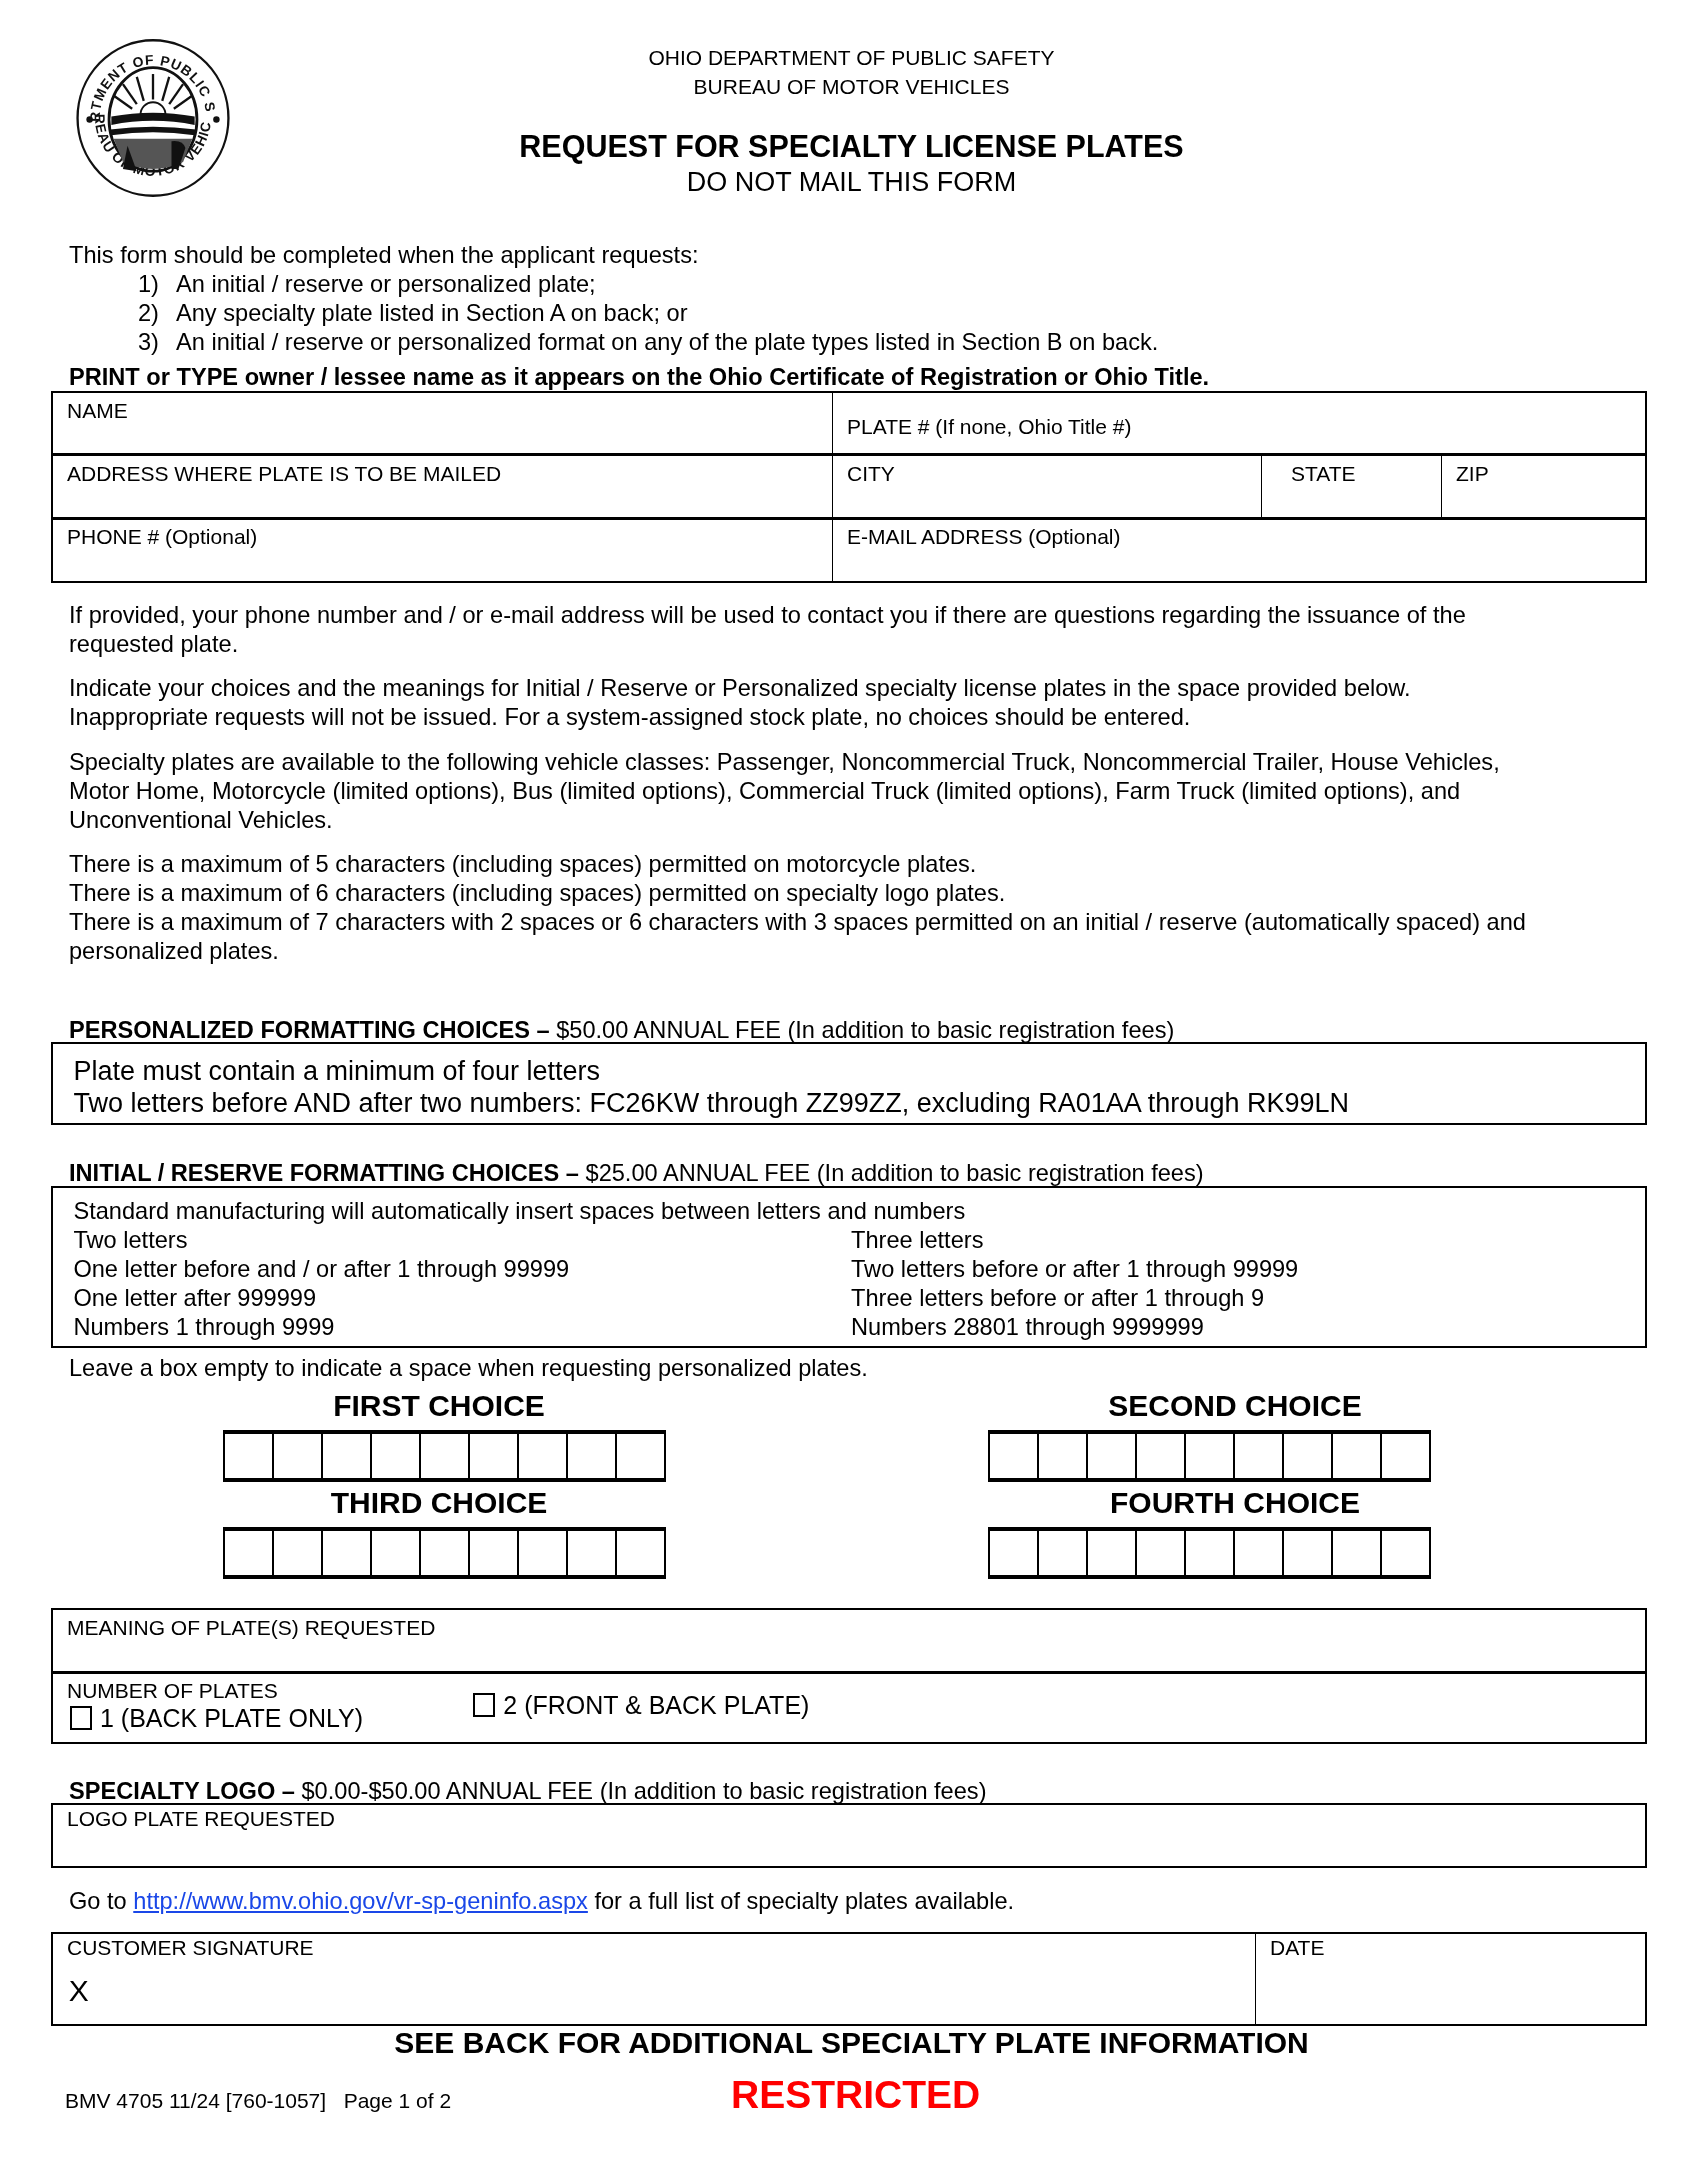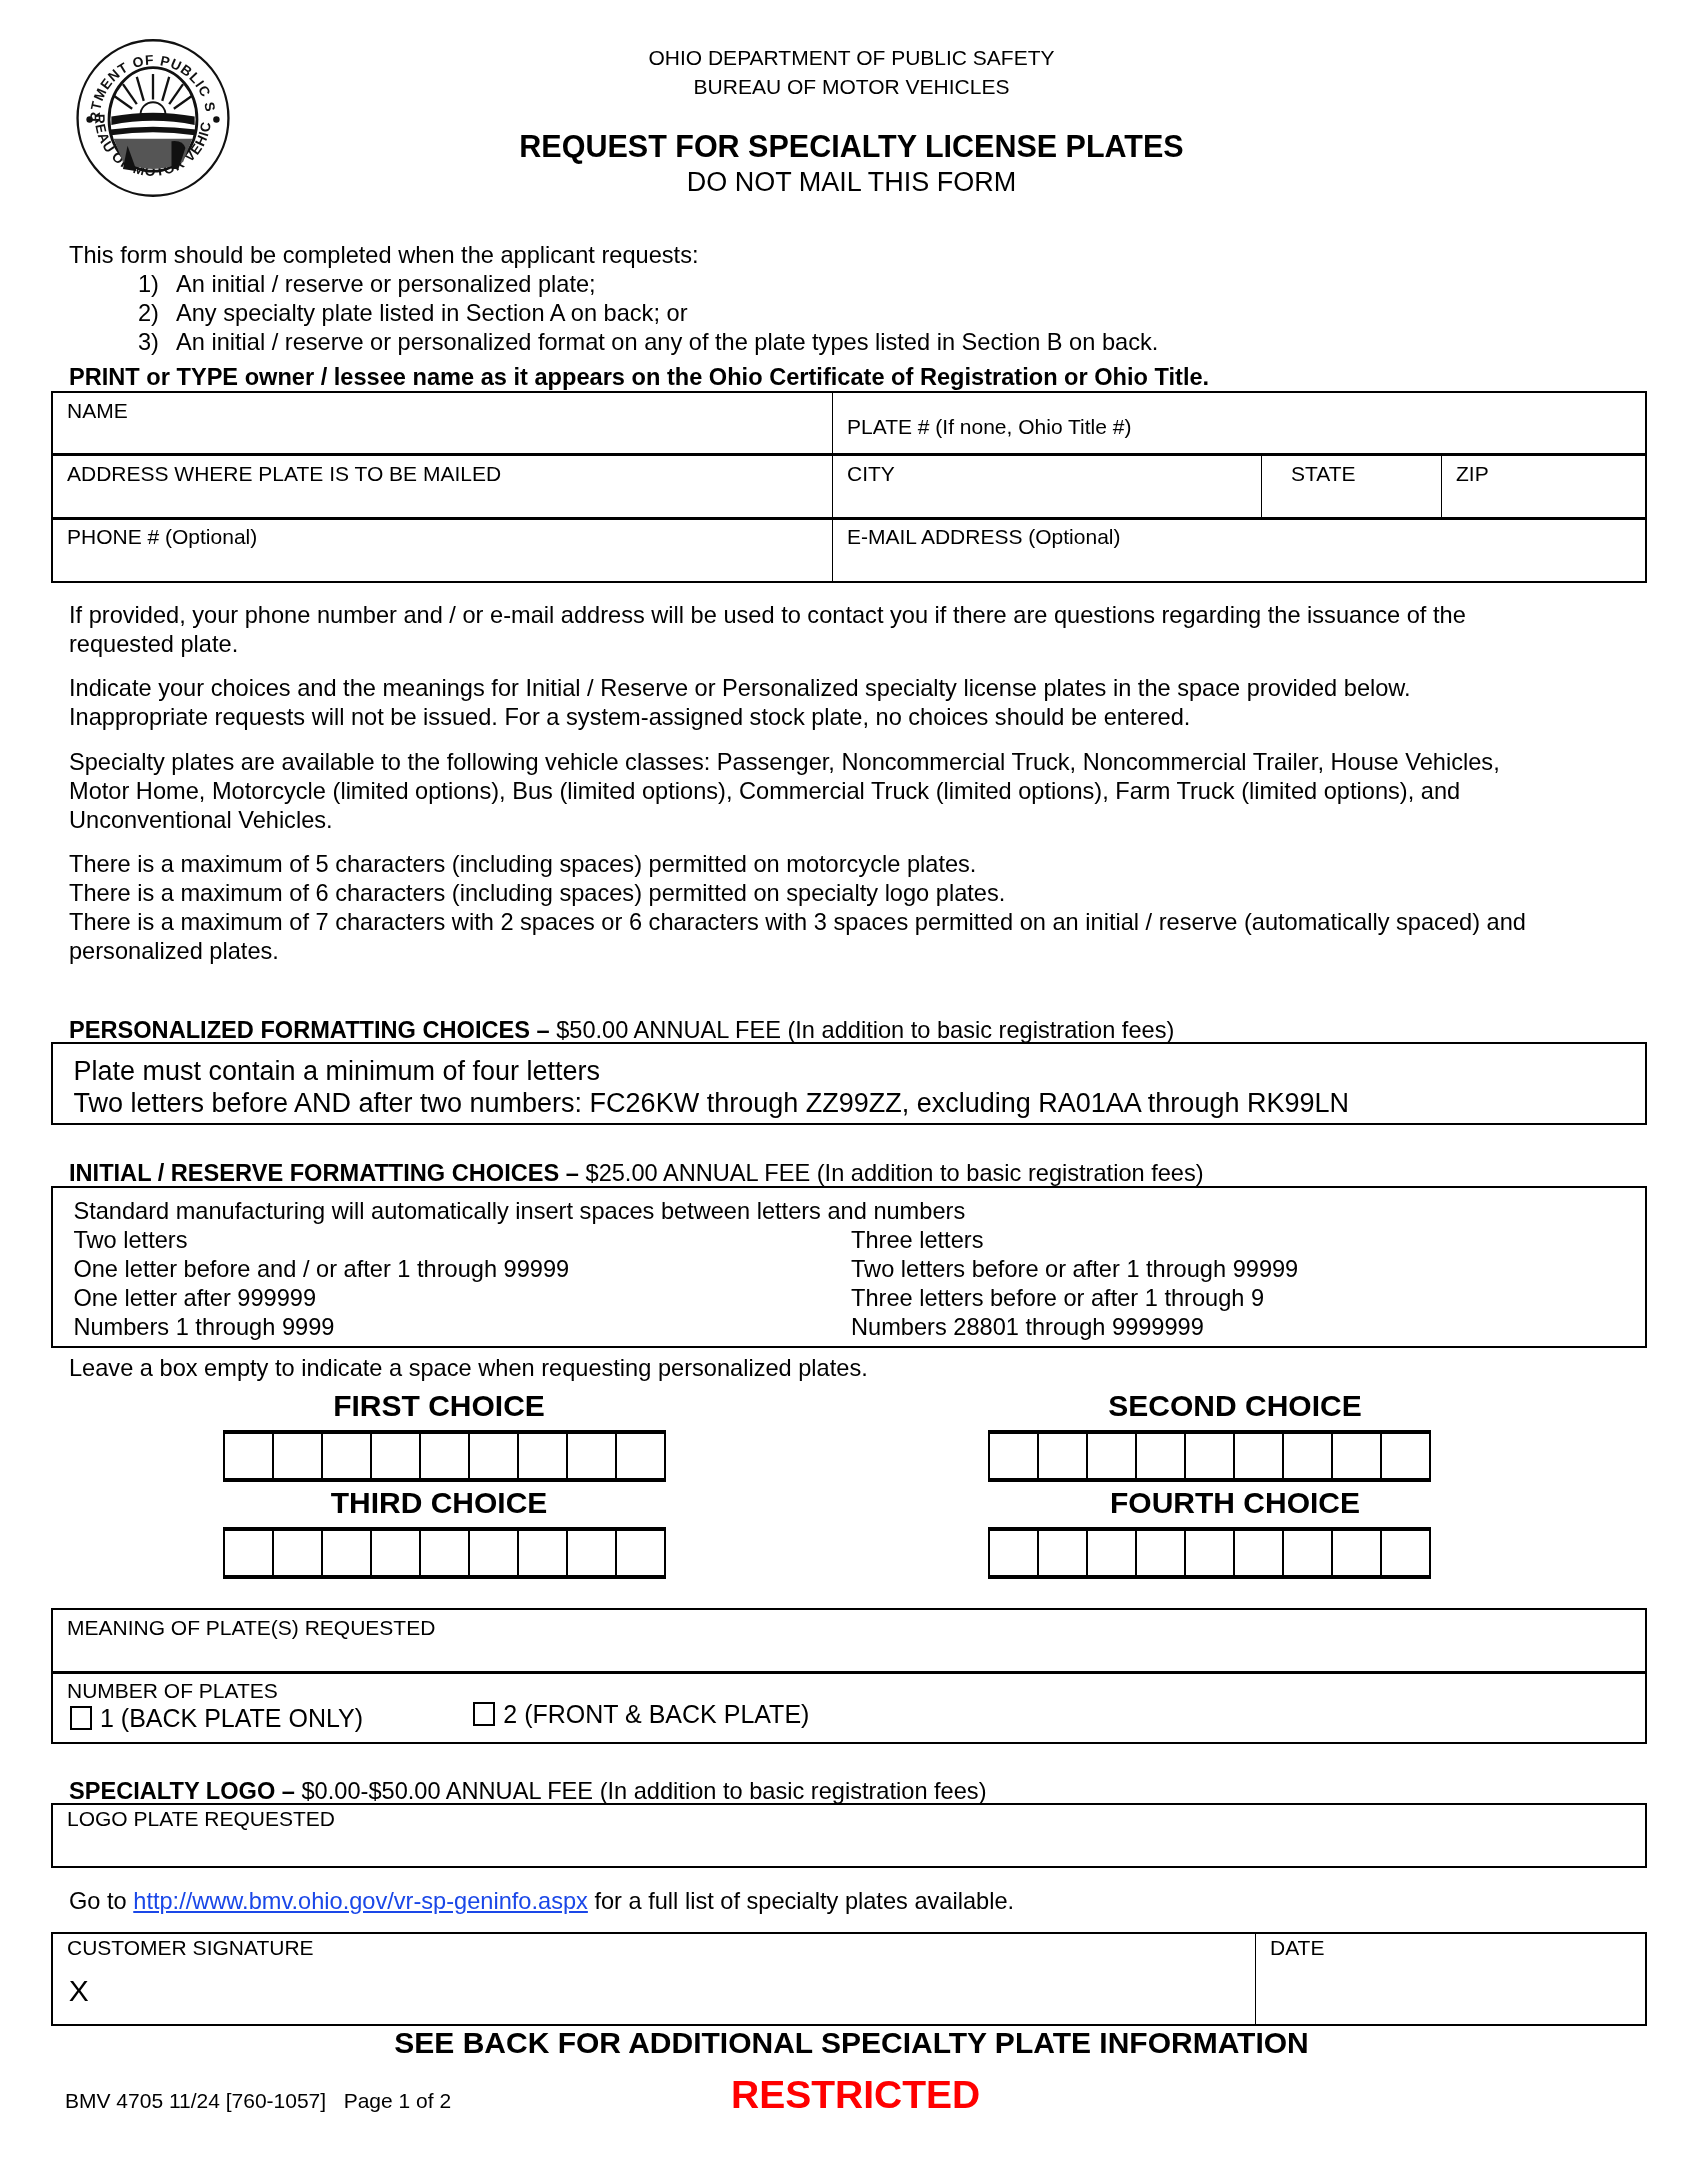--- a/index.html
+++ b/index.html
@@ -249,21 +249,21 @@
   <div class="hline" style="top:61px;"></div>
   <div class="cell" style="left:0; top:0; width:1591px; height:61px;border-radius:24px;">
     <span class="cell-label">MEANING OF PLATE(S) REQUESTED</span>
     <input class="field-input" style="left: 14px; top: 31px; width: 1559px; height: 26px;" value="">
   </div>
   <div class="cell" style="left:0; top:63px; width:1591px; height:68px;">
     <span class="cell-label">NUMBER OF PLATES</span>
     <div style="position:absolute; left:16.7px; top:31px; font-size:25px; white-space:nowrap;">
       <span class="checkbox"></span><span>1 (BACK PLATE ONLY)</span>
     </div>
-    <div style="position:absolute; left:420px; top:27px; font-size:25px; white-space:nowrap;">
+    <div style="position:absolute; left:420px; top:18px; font-size:25px; white-space:nowrap;">
       <span class="checkbox"></span><span>2 (FRONT &amp; BACK PLATE)</span>
     </div>
   </div>
 </div>
 
 <div class="abs section-title" style="left:69px; top:1778px;">
   <b>SPECIALTY LOGO –</b><span> $0.00-$50.00 ANNUAL FEE (In addition to basic registration fees)</span>
 </div>
 <div class="abs box" style="left:51px; top:1803px; width:1596px; height:65px;">
   <span class="cell-label" style="top:1.9px;">LOGO PLATE REQUESTED</span>

